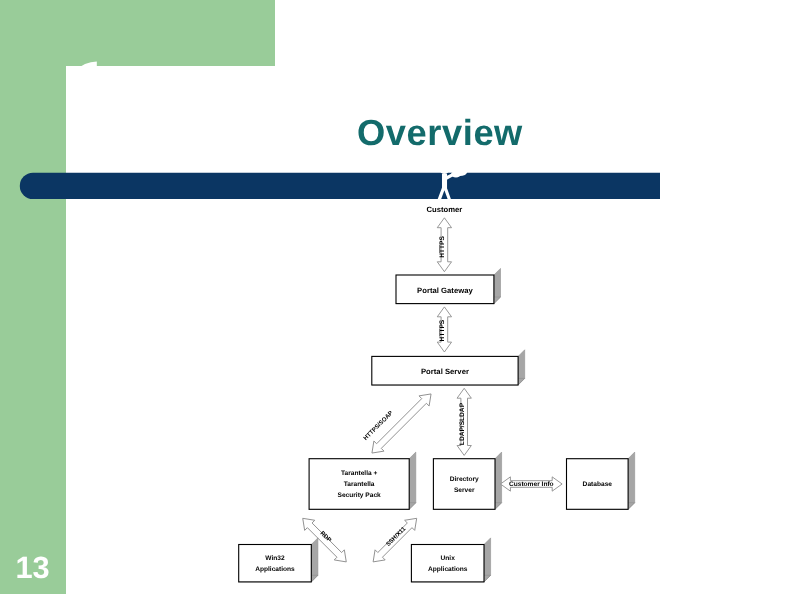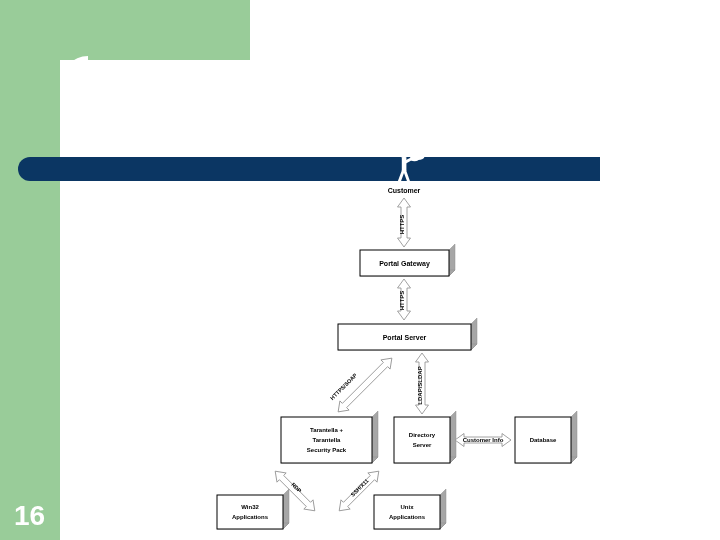--- a/index.html
+++ b/index.html
@@ -79,24 +79,25 @@
 </style>
 </head>
 <body>
 
 <div class="slide">
 
   <div class="deco-top-band"></div>
   <div class="deco-left-col"></div>
   <div class="deco-corner-mask"></div>
 
+  <div class="slide-title">Overview</div>
 
   <div class="navy-bar"></div>
 
-  <div class="page-number">16</div>
+  <div class="page-number">13</div>
 
   <div class="diagram">
     <svg width="400" height="390" viewBox="0 0 400 390" xmlns="http://www.w3.org/2000/svg">
       <defs>
         <style>
           .bx { fill:#ffffff; stroke:#000000; stroke-width:1; }
           .sh { fill:#a6a6a6; stroke:#8c8c8c; stroke-width:0.5; }
           .ar { fill:#ffffff; stroke:#8a8a8a; stroke-width:0.8; }
           .tx { font-family:"Liberation Sans", sans-serif; font-weight:bold; fill:#000000; text-anchor:middle; }
           .t7 { font-size:7px; }

